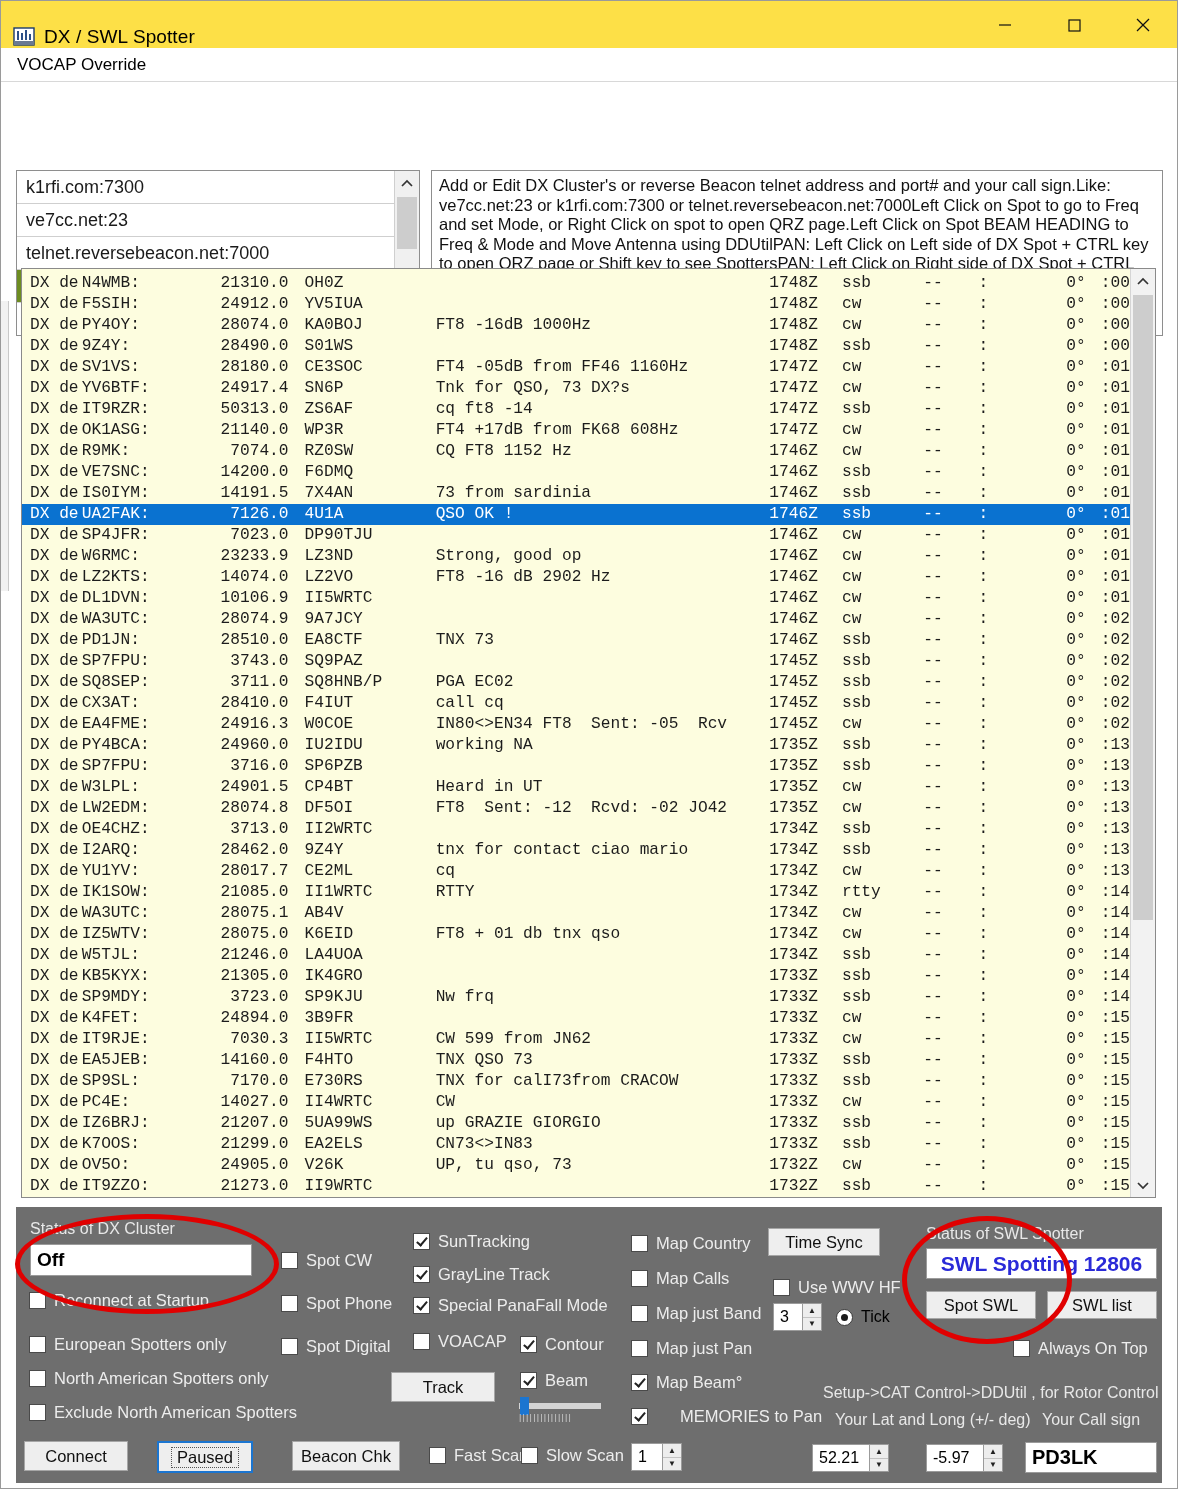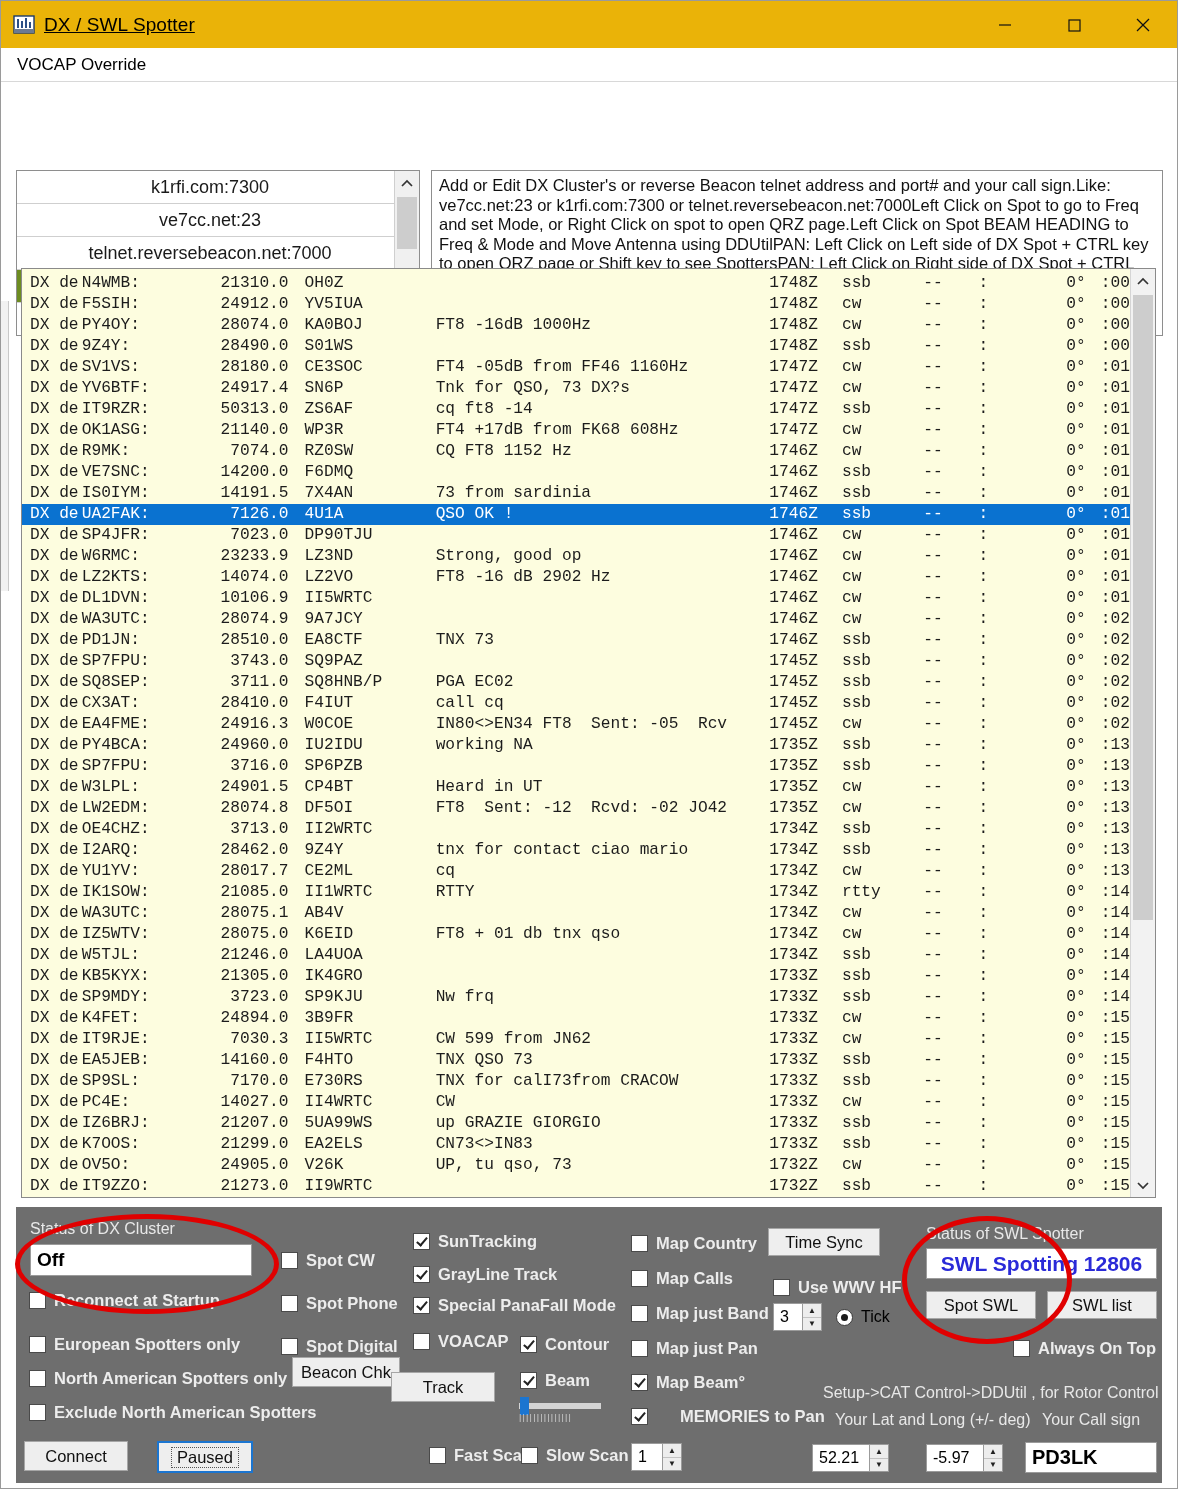--- a/index.html
+++ b/index.html
@@ -19,24 +19,23 @@
     height: 1489px;
     box-sizing: border-box;
     border: 1px solid #9a9a9a;
     background: #ffffff;
   }
 
   
   #titlebar {
     position: relative;
     height: 47px;
-    background: #eab308;
-    display: flex;
-    align-items: center;
-    text-decoration: underline;
+    background: #fde047;
+    display: flex;
+    align-items: flex-end;
   }
   #app-icon {
     margin-left: 12px;
     width: 22px;
     height: 22px;
     flex: 0 0 auto;
   }
   #title-text {
     margin-left: 9px;
     font-size: 19px;
@@ -84,21 +83,20 @@
   #cluster-list-wrap {
     position: absolute;
     left: 15px;
     top: 88px;
     width: 404px;
     height: 166px;
     box-sizing: border-box;
     border: 1px solid #8e8e8e;
     background: #ffffff;
     display: flex;
-    text-align: center;
   }
   #cluster-list {
     flex: 1 1 auto;
     overflow: hidden;
   }
   .cluster-item {
     height: 33px;
     line-height: 33px;
     padding-left: 9px;
     font-size: 18px;
@@ -237,21 +235,20 @@
     font-size: 16px;
     color: #e8e8e8;
   }
 
   .cb {
     position: absolute;
     display: flex;
     align-items: center;
     gap: 8px;
     white-space: nowrap;
-    font-weight: bold;
   }
   .cb .box {
     width: 17px; height: 17px;
     background: #ffffff;
     border: 1px solid #4a4a4a;
     box-sizing: border-box;
     position: relative;
     flex: 0 0 auto;
   }
   .cb .box.checked::after {
@@ -545,21 +542,21 @@
     <span class="box"></span>
     <span class="cb-label">Spot Digital</span>
   </div>
 
   <div class="btn" style="left:23px; top:1440px; width:104px; height:30px;">
     <span>Connect</span>
   </div>
   <div class="btn focused" style="left:156px; top:1440px; width:96px; height:32px;">
     <span class="inner">Paused</span>
   </div>
-  <div class="btn" style="left:291px; top:1356px; width:108px; height:30px;">
+  <div class="btn" style="left:291px; top:1440px; width:108px; height:30px;">
     <span>Beacon Chk</span>
   </div>
 
   <div class="cb" style="left:412px; top:1231px;">
     <span class="box checked"></span>
     <span class="cb-label">SunTracking</span>
   </div>
   <div class="cb" style="left:412px; top:1264px;">
     <span class="box checked"></span>
     <span class="cb-label">GrayLine Track</span>

